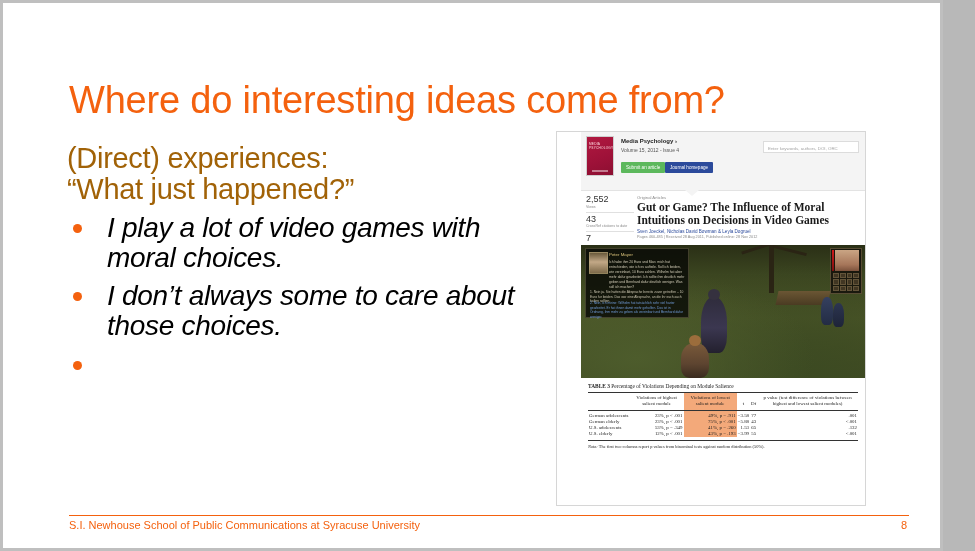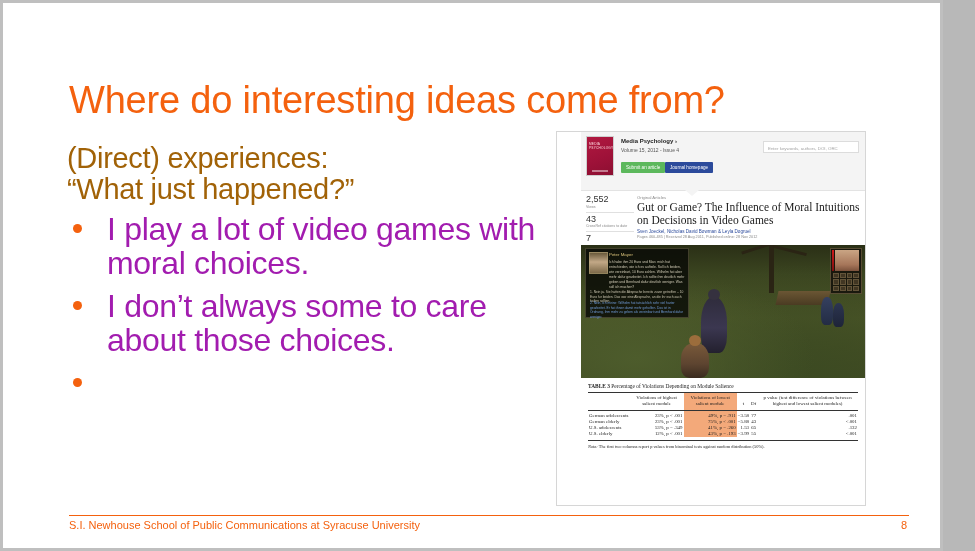--- a/index.html
+++ b/index.html
@@ -48,24 +48,25 @@
   }
   ul.bullets {
     list-style: none;
     margin: 8px 0 0 0;
     padding: 0;
   }
   ul.bullets li {
     position: relative;
     padding-left: 40px;
     margin-bottom: 9px;
-    color: #a21caf;
-    font-size: 32px;
+    color: #000000;
+    font-size: 28px;
     line-height: 1.06;
     letter-spacing: -0.3px;
+    font-style: italic;
   }
   ul.bullets li .dot {
     position: absolute;
     left: 6px;
     top: 11px;
     width: 9px;
     height: 9px;
     border-radius: 50%;
     background: #F4610E;
   }
@@ -187,21 +188,21 @@
     border-bottom: 1px solid #e0e0e0;
     padding-bottom: 2px;
     margin-bottom: 2px;
     line-height: 1.3;
   }
   .j-art-body { margin-left: 56px; padding-right: 4px; }
   .j-kicker { font-size: 4.2px; color: #8a8a8a; margin-bottom: 1px; }
   .j-arttitle {
     font-family: "Liberation Serif", serif;
     font-size: 11.5px;
-    font-weight: normal;
+    font-weight: bold;
     color: #1a1a1a;
     line-height: 1.12;
   }
   .j-authors { font-size: 4.6px; color: #2b4a9b; margin-top: 2px; }
   .j-pages  { font-size: 3.8px; color: #8a8a8a; margin-top: 1px; }
 
   
   .j-game {
     position: relative;
     height: 133px;

